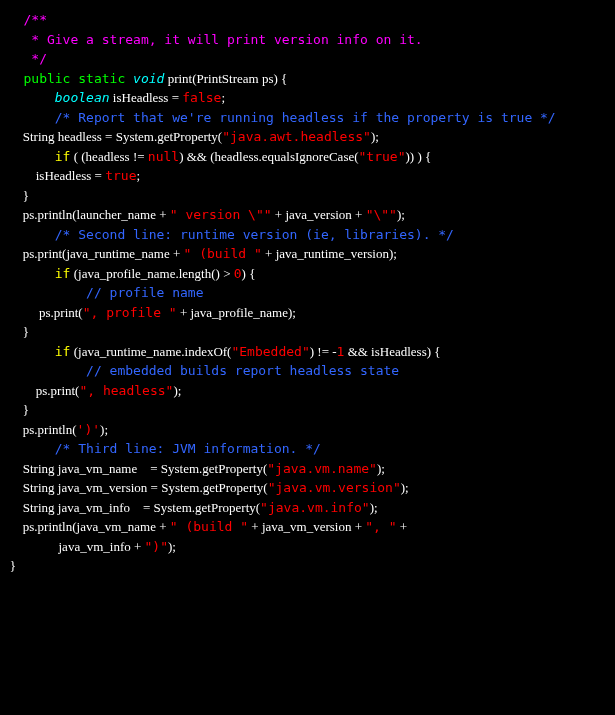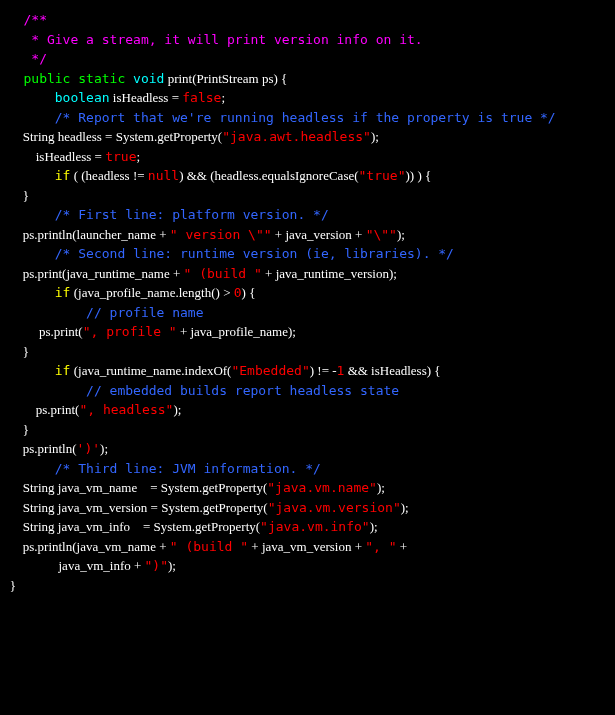--- a/index.html
+++ b/index.html
@@ -10,43 +10,42 @@
     line-height: 1.5;
     color: #ccc;
     width: 615px;
     height: 715px;
     overflow: hidden;
     padding: 10px 0 0 0;
   }
   .line { white-space: pre; }
   .purple { color: #ff00ff; }
   .green { color: #00ff00; }
-  .cyan { color: #00ffff; }
+  .cyan { color: #00ffff; font-style: italic; }
   .red { color: #ff0000; margin-top: 20px; }
   .blue { color: #3366ff; }
   .yellow { color: #ffff00; }
   .white { color: #ffffff; font-family: Liberation Serif, serif; }
 </style>
 </head>
 <body>
 
 <div>
 <div class="line purple">   /**</div>
 <div class="line purple">    * Give a stream, it will print version info on it.</div>
 <div class="line purple">    */</div>
 <div class="line"><span class="green">   public</span><span class="green"> static</span><span class="cyan"> void</span><span class="white"> print(PrintStream ps) {</span></div>
 <div class="line"><span class="cyan">       boolean</span><span class="white"> isHeadless = </span><span class="red">false</span><span class="white">;</span></div>
 <div class="line"></div>
 <div class="line blue">       /* Report that we're running headless if the property is true */</div>
 <div class="line"><span class="white">       String headless = System.getProperty(</span><span class="red">"java.awt.headless"</span><span class="white">);</span></div>
+<div class="line"><span class="yellow">       if</span><span class="white"> ( (headless != </span><span class="red">null</span><span class="white">) &amp;&amp; (headless.equalsIgnoreCase(</span><span class="red">"true"</span><span class="white">)) ) {</span></div>
 <div class="line"><span class="white">           isHeadless = </span><span class="red">true</span><span class="white">;</span></div>
-<div class="line"><span class="yellow">       if</span><span class="white"> ( (headless != </span><span class="red">null</span><span class="white">) &amp;&amp; (headless.equalsIgnoreCase(</span><span class="red">"true"</span><span class="white">)) ) {</span></div>
 <div class="line white">       }</div>
 <div class="line"></div>
-<div class="line blue">       /* First line: platform version. */</div>
 <div class="line"><span class="white">       ps.println(launcher_name + </span><span class="red">" version \""</span><span class="white"> + java_version + </span><span class="red">"\""</span><span class="white">);</span></div>
 <div class="line"></div>
 <div class="line blue">       /* Second line: runtime version (ie, libraries). */</div>
 <div class="line"></div>
 <div class="line"><span class="white">       ps.print(java_runtime_name + </span><span class="red">" (build "</span><span class="white"> + java_runtime_version);</span></div>
 <div class="line"></div>
 <div class="line"><span class="yellow">       if</span><span class="white"> (java_profile_name.length() &gt; </span><span class="red">0</span><span class="white">) {</span></div>
 <div class="line blue">           // profile name</div>
 <div class="line"><span class="white">            ps.print(</span><span class="red">", profile "</span><span class="white"> + java_profile_name);</span></div>
 <div class="line white">       }</div>

